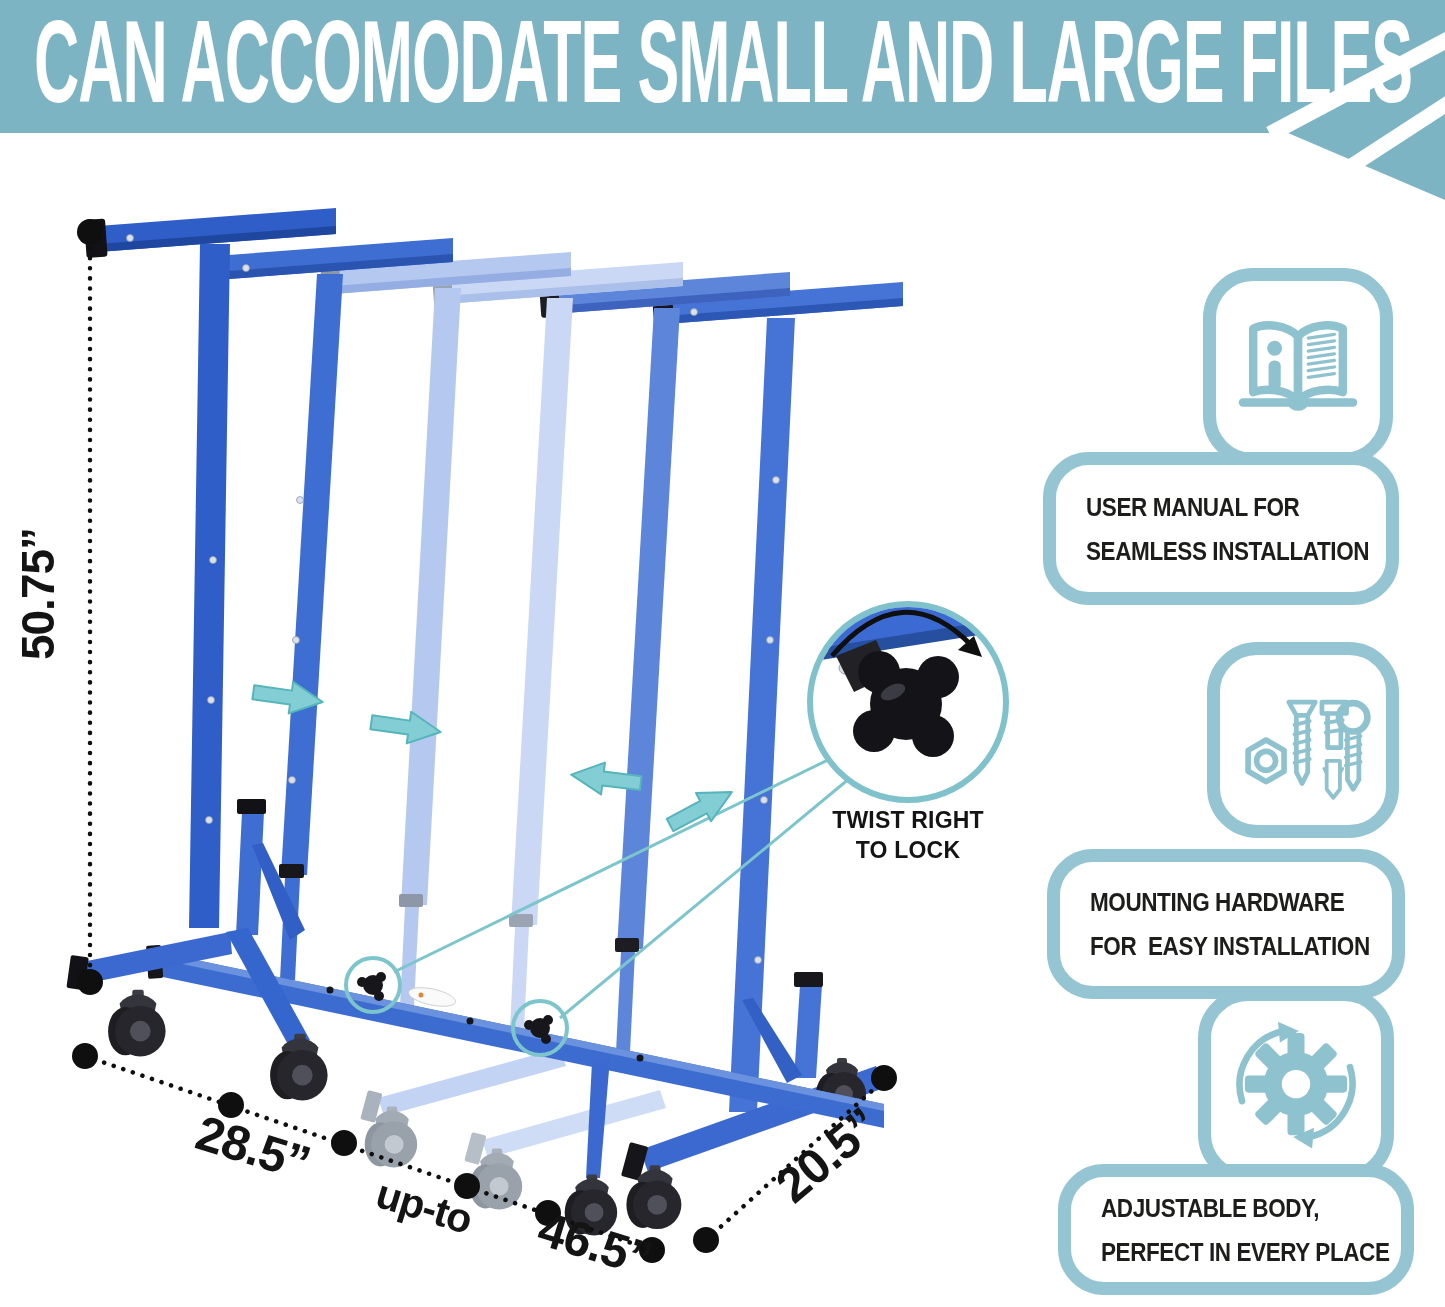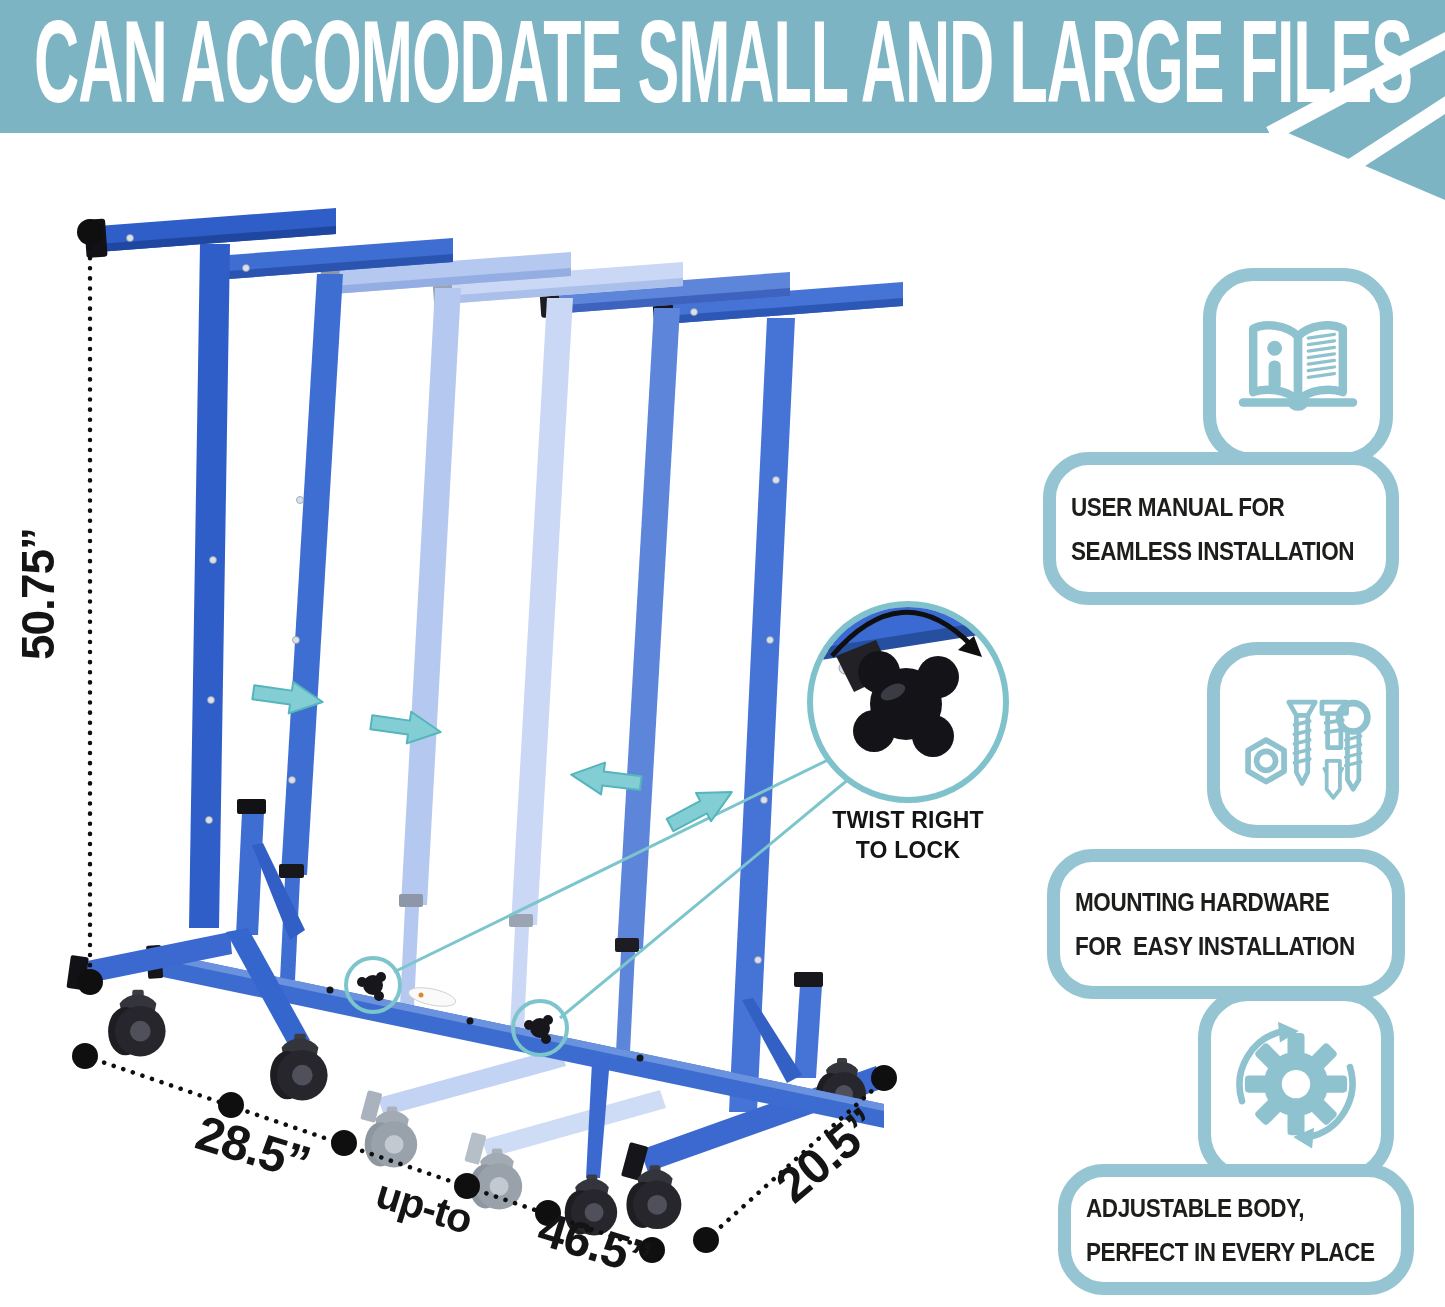--- a/index.html
+++ b/index.html
@@ -22,21 +22,21 @@
   .scene text{font-family:"Liberation Sans", sans-serif;fill:#141414;font-weight:bold;}
 
   
   .icon-box{
     position:absolute;background:#ffffff;border:13px solid #95c5d2;border-radius:50px;
     box-sizing:border-box;display:flex;align-items:center;justify-content:center;
   }
   .text-box{
     position:absolute;background:#ffffff;border:13px solid #95c5d2;border-radius:46px;
     box-sizing:border-box;display:flex;flex-direction:column;justify-content:center;
-    padding-left:15px;z-index:3;
+    padding-left:30px;z-index:3;
   }
   .fline{
     font-weight:bold;font-size:26.5px;line-height:44px;color:#1d1d1b;
     white-space:pre;letter-spacing:-0.5px;
     transform:scaleX(0.85);transform-origin:left center;
   }
   .f1-icon{left:1203px;top:268px;width:190px;height:198px;}
   .f1-text{left:1043px;top:452px;width:356px;height:153px;}
   .f2-icon{left:1207px;top:642px;width:192px;height:196px;}
   .f2-text{left:1047px;top:805px;width:358px;height:150px;margin-top:44px;}

